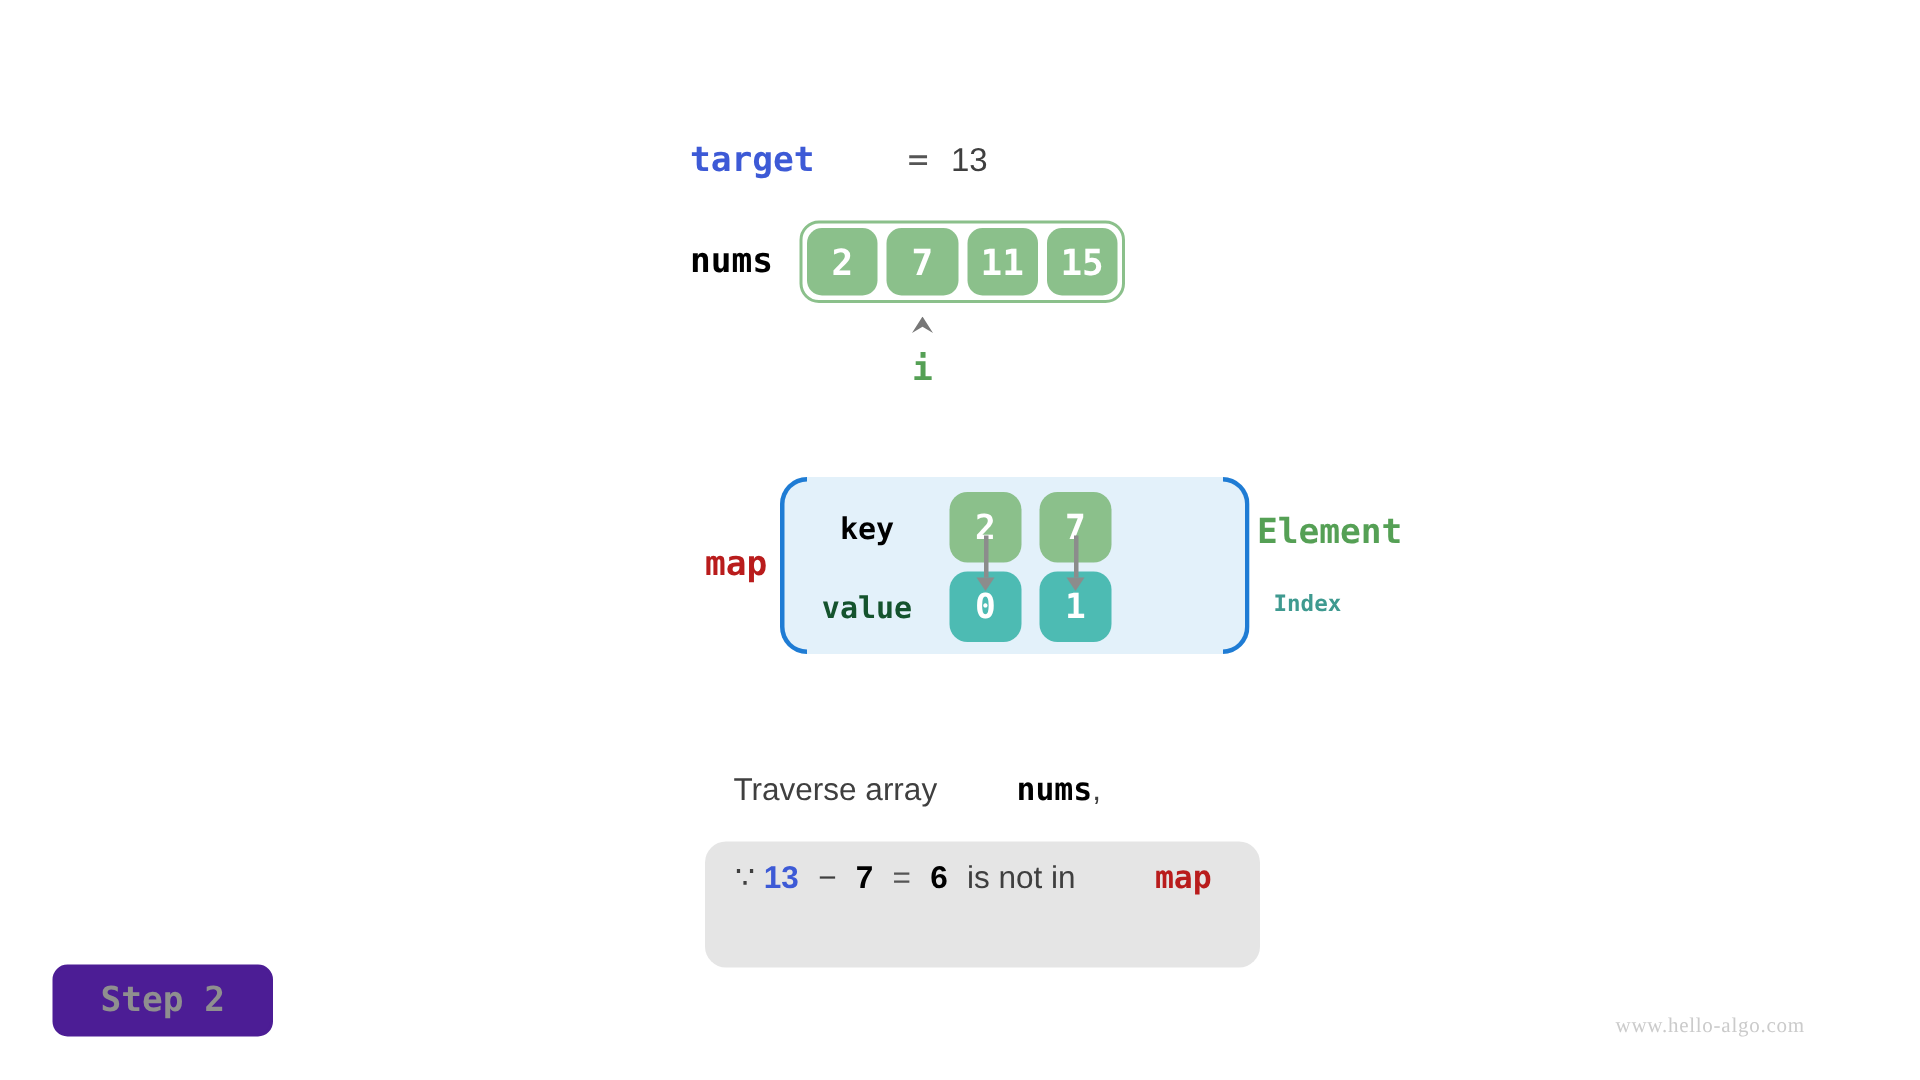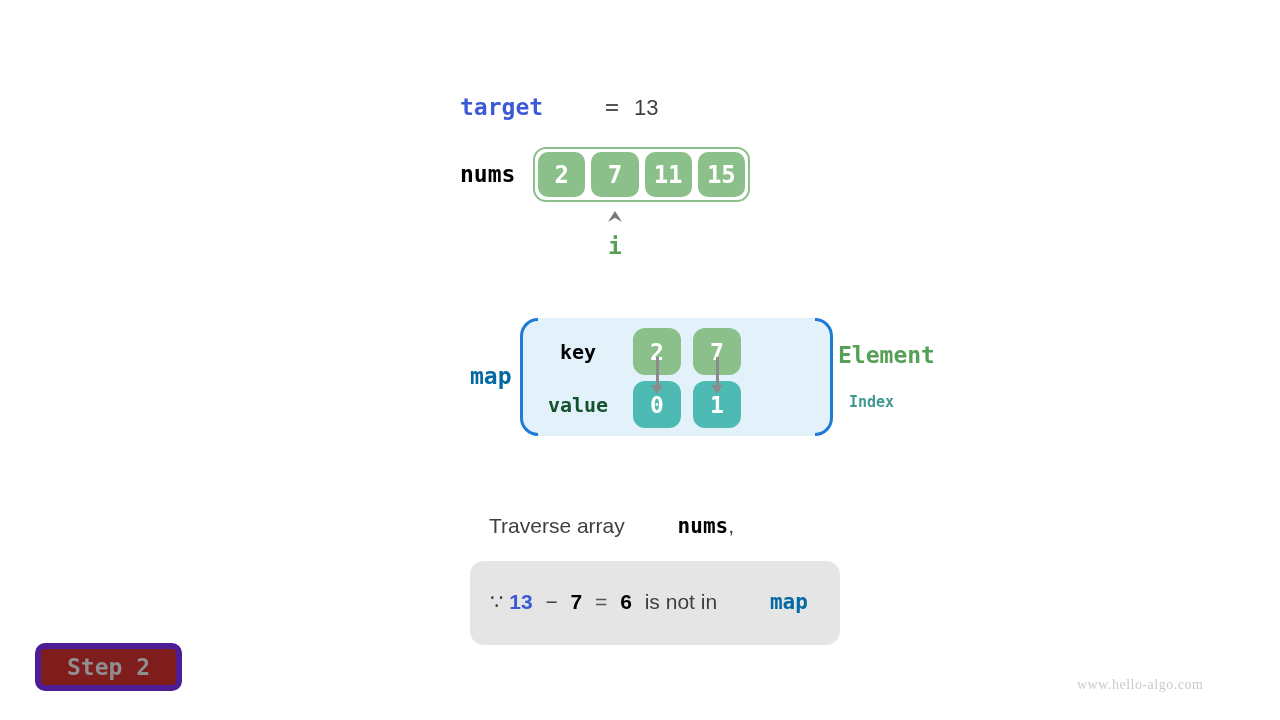--- a/index.html
+++ b/index.html
@@ -4,21 +4,21 @@
 <style>
   html,body { margin:0; padding:0; }
   body {
     width:1280px; height:720px; position:relative; overflow:hidden;
     background:#ffffff;
     font-family:"Liberation Sans", sans-serif;
   }
   .mono { font-family:"DejaVu Sans Mono", monospace;margin-left:47px; }
   .b { font-weight:bold; }
   .t-royal { color:#3D5AD6; }
-  .t-azure { color:#0369a1; }
+  .t-azure { color:#b91c1c; }
   .t-green { color:#000000; }
   .t-teal  { color:#14532d; }
   .t-dark  { color:#3F3F3F; }
   .t-gray  { color:#555555; }
 
   
   #target-line { position:absolute; left:413px; top:94px; display:flex; align-items:baseline; gap:15px; font-size:23px; }
   #target-line .val { font-size:22px; }
 
   
@@ -75,30 +75,30 @@
   .kv-arrow .head  { width:0; height:0; border-left:6px solid transparent; border-right:6px solid transparent; border-top:9px solid #8C8C8C; }
   #element-label { position:absolute; left:807px; top:342px; font-family:"DejaVu Sans Mono", monospace; font-weight:bold; font-size:23px; color:#55A055;padding-left:31px; }
   #index-label   { position:absolute; left:849px; top:393px; font-family:"DejaVu Sans Mono", monospace; font-weight:bold; font-size:15px; color:#3F9A90; }
 
   
   #caption { position:absolute; left:489px; top:514px; font-size:21px; color:#3F3F3F; }
   #caption .mono { font-size:21px; }
   #note-box {
     position:absolute; left:470px; top:561px; width:370px; height:84px;
     box-sizing:border-box; background:#E5E5E5; border-radius:14px;
-    padding:23px 20px; font-size:21px; line-height:35px; color:#3F3F3F;
+    padding:7px 20px; font-size:21px; line-height:35px; color:#3F3F3F;
   }
   .note-line { white-space:nowrap; }
   .gap { margin:0 7px; }
   .gap-l { margin-left:7px; }
 
   
   #step-badge {
     position:absolute; left:35px; top:643px; width:147px; height:48px;
-    box-sizing:border-box; background:#7f1d1d; border:6px solid #4c1d95; border-radius:10px;
+    box-sizing:border-box; background:#4c1d95; border:2px solid #4c1d95; border-radius:10px;
     display:flex; align-items:center; justify-content:center;
     font-family:"DejaVu Sans Mono", monospace; font-weight:bold; font-size:23px; color:#8F8F8F;
   }
   #watermark {
     position:absolute; left:1077px; top:677px;
     font-family:Liberation Serif, serif; font-size:14px; color:#CBCBCB; letter-spacing:0.5px;
   }
 </style>
 </head>
 <body>

